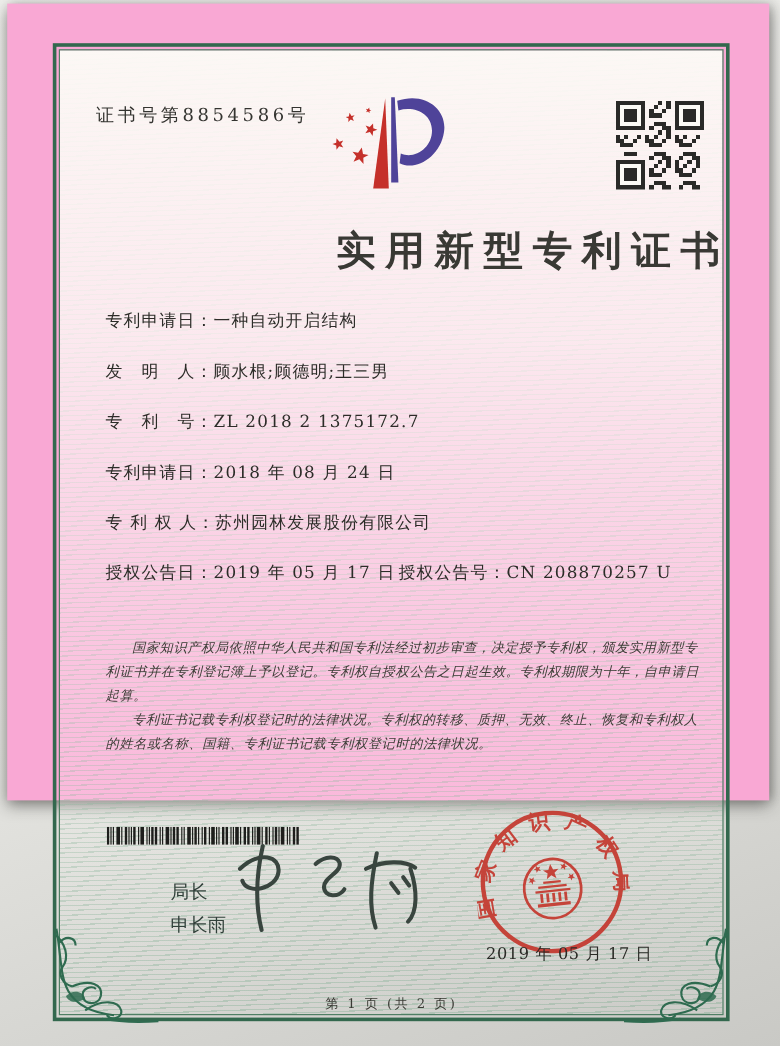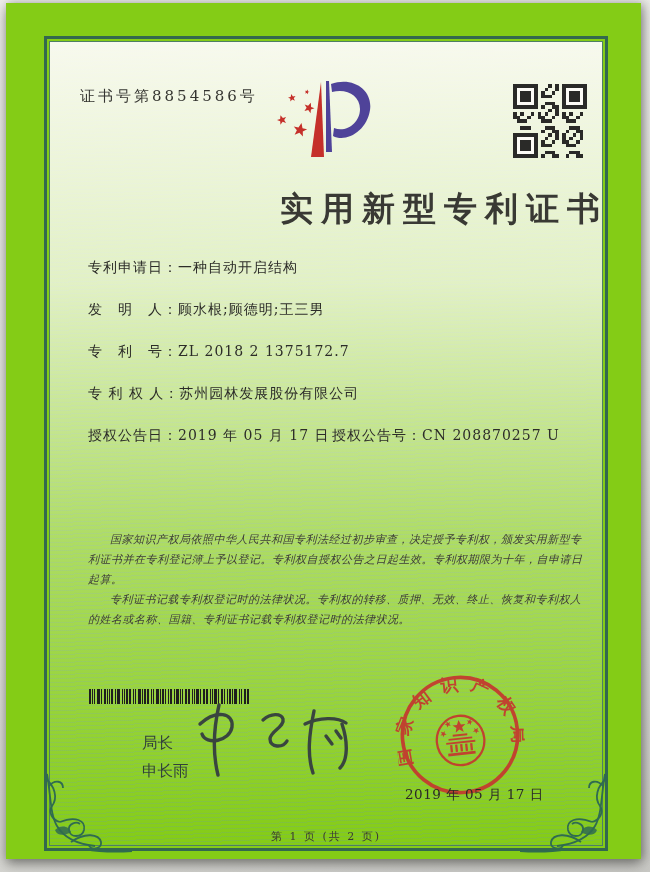--- a/index.html
+++ b/index.html
@@ -4,22 +4,22 @@
 <style>
   * { margin:0; padding:0; box-sizing:border-box; }
   html,body { width:650px; height:872px; }
   body {
     background: linear-gradient(160deg, #efefec 0%, #e2e2de 60%, #c9c9c5 100%);
     font-family: "DejaVu Serif", "Liberation Serif", serif;
     overflow: hidden;
     position: relative;
   }
   .paper {
-    position:absolute; left:6px; top:3px; width:635px; height:856px;
-    background:#84cc16;
+    position:absolute; left:6px; top:3px; width:635px; height:664px;
+    background:#f9a8d4;
     box-shadow: 0 5px 12px rgba(45,45,42,.5), 3px 0 8px rgba(45,45,42,.25);
   }
   .frame {
     position:absolute; left:38px; top:33px; width:564px; height:815px;
     border:3px solid #33684e;
   }
   .frame-inner {
     position:absolute; inset:2px; border:1px solid #4e7f64;
     background-image:
       linear-gradient(180deg, rgba(252,251,246,.96) 0%, rgba(252,251,246,.78) 30%, rgba(252,251,246,.35) 62%, rgba(252,251,246,0) 100%),
@@ -195,20 +195,23 @@
     <div class="frow">
       <span class="flabel">专利申请日：</span><span class="fvalue">一种自动开启结构</span>
     </div>
     <div class="frow">
       <span class="flabel">发　明　人：</span><span class="fvalue">顾水根;顾德明;王三男</span>
     </div>
     <div class="frow">
       <span class="flabel">专　利　号：</span><span class="fvalue">ZL 2018 2 1375172.7</span>
     </div>
     <div class="frow">
+      <span class="flabel">专利申请日：</span><span class="fvalue">2018 年 08 月 24 日</span>
+    </div>
+    <div class="frow">
       <span class="flabel">专 利 权 人：</span><span class="fvalue">苏州园林发展股份有限公司</span>
     </div>
     <div class="frow">
       <span class="flabel">授权公告日：</span><span class="fvalue">2019 年 05 月 17 日</span>
       <span class="pair2">
         <span class="flabel" style="min-width:0">授权公告号：</span><span class="fvalue">CN 208870257 U</span>
       </span>
     </div>
   </div>
 

